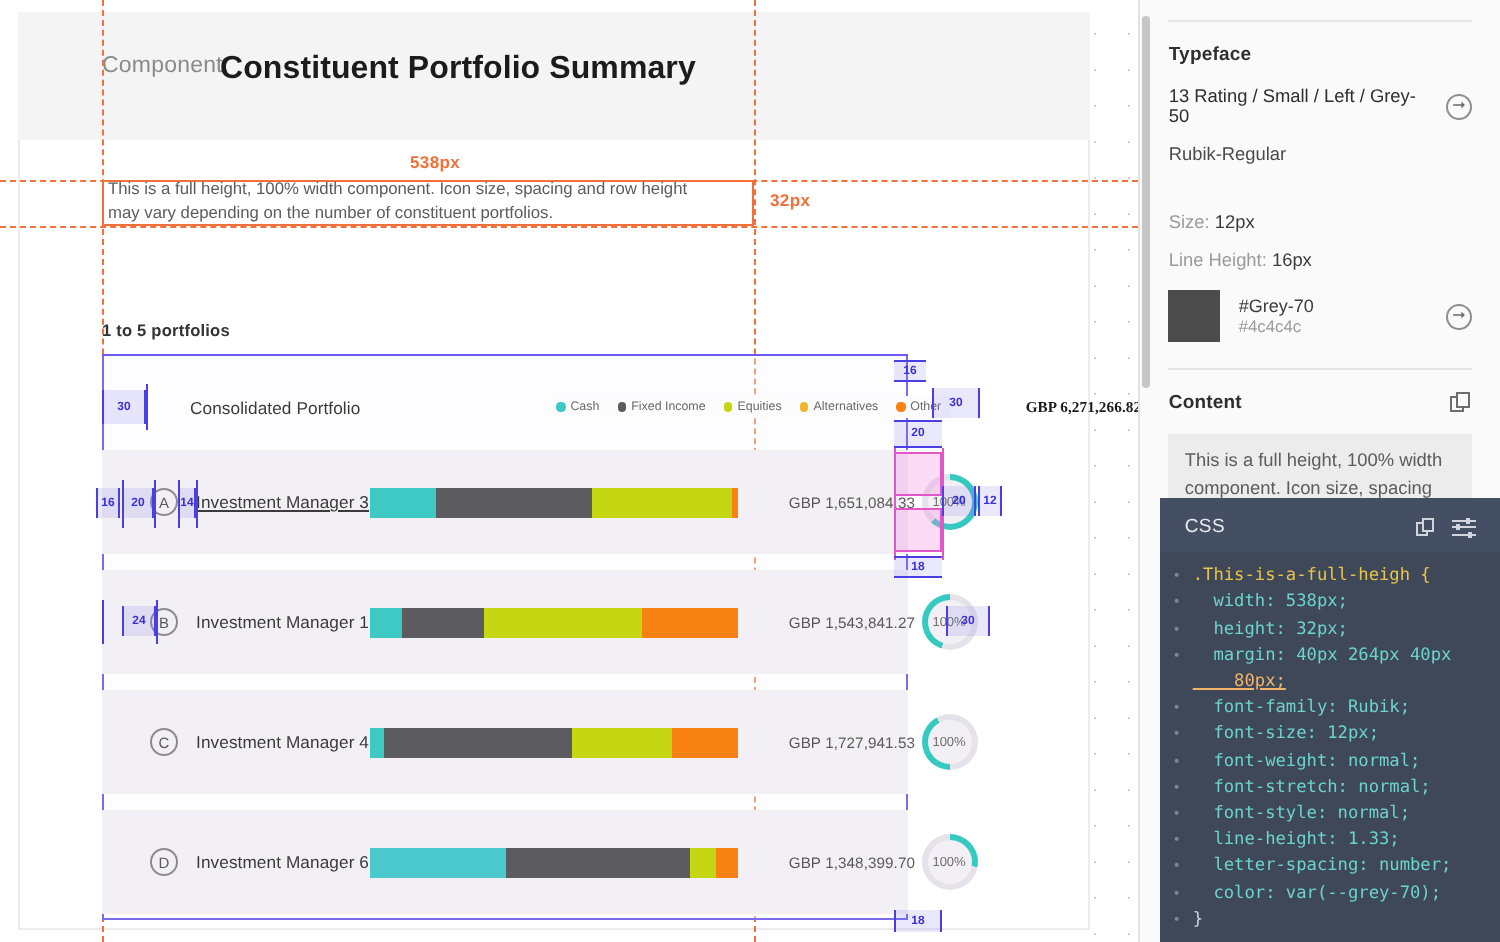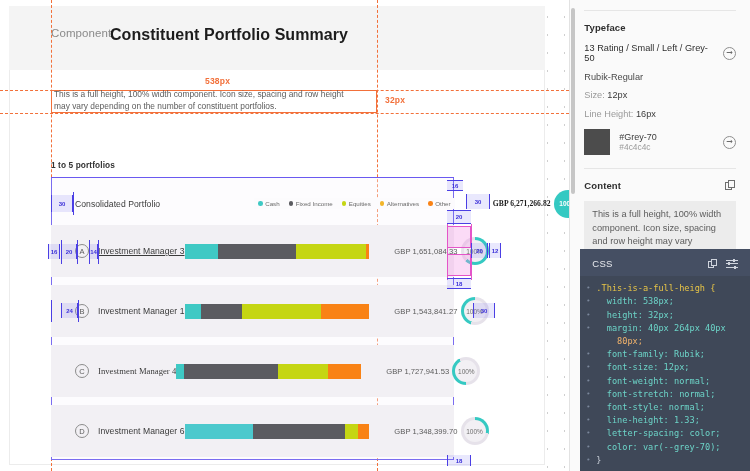--- a/index.html
+++ b/index.html
@@ -103,20 +103,21 @@
   .row-badge {
     width: 14px; height: 14px; border-radius: 50%;
     border: 1px solid #8c8c8c;
     display: flex; align-items: center; justify-content: center;
     font-size: 7.5px; color: #5a5a5a;
     flex: none;
   }
   .row-name {
     font-size: 8.6px; color: #3a3a3a; letter-spacing: .05px;
     white-space: nowrap;
+    margin-left: 20px;
   }
   .row-bar {
     display: flex; height: 15px; width: 185px; flex: none;
   }
   .row-bar span { display: block; height: 100%; }
   .row-value {
     font-size: 7.6px; color: #5a5a5a; text-align: right;
     width: 82px; flex: none; letter-spacing: .05px;
   }
   .row-value.bold { color: #1c1c1c; font-weight: bold; }
@@ -260,21 +261,21 @@
     font-size: 8.6px; line-height: 13.2px;
   }
   .css-line { display: flex; }
   .css-gutter {
     width: 16px; flex: none; text-align: center; color: #7b879c;
     font-size: 7px; line-height: 13.2px;
   }
   .css-code { white-space: pre; color: #e0e4ea; }
   .k-sel { color: #e8c547; }
   .k-prop { color: #6cd4c8; }
-  .k-num { color: #f2b36b; }
+  .k-num { color: #f2b36b; text-decoration: underline; }
   .k-punct { color: #cdd3dc; }
 </style>
 </head>
 <body>
 
 <div id="app">
 
   <div class="canvas">
     <div class="canvas-dots"></div>
     <div class="dotgrid"></div>
@@ -360,21 +361,21 @@
       </div>
       <div class="row-value" style="margin-left:6px;">GBP 1,543,841.27</div>
       <div class="donut" style="margin-left:3px;">
         <div class="ring" style="background:conic-gradient(#e6e2ea 0 55%, #35c9c2 55% 100%);"></div>
         <div class="hole">100%</div>
       </div>
     </div>
 
     <div class="row row-alt" style="left:51px; top:345px; height:52px; padding-left:24px;">
       <div class="row-badge">C</div>
-      <div class="row-name" style="margin-left:9px; width:116px;font-family:Liberation Serif, serif;">Investment Manager 4</div>
+      <div class="row-name" style="margin-left:9px; width:116px;">Investment Manager 4</div>
       <div class="row-bar">
         <span style="width:4%;background:#3fc9c4"></span>
         <span style="width:51%;background:#5b5b60"></span>
         <span style="width:27%;background:#c5d613"></span>
         <span style="width:0%;background:#f2b52a"></span>
         <span style="width:18%;background:#f98215"></span>
       </div>
       <div class="row-value" style="margin-left:6px;">GBP 1,727,941.53</div>
       <div class="donut" style="margin-left:3px;">
         <div class="ring" style="background:conic-gradient(#e6e2ea 0 50%, #35c9c2 50% 92%, #e6e2ea 92% 100%);"></div>
@@ -465,21 +466,21 @@
     <div class="insp-pad" style="padding-top:11px;">
       <div class="insp-section-title">Typeface</div>
 
       <div class="insp-row" style="margin-top:10px;">
         <div class="insp-strong">13 Rating / Small / Left / Grey-50</div>
         <div class="arrow-btn">➞</div>
       </div>
 
       <div class="insp-reg" style="margin-top:9px;">Rubik-Regular</div>
 
-      <div class="insp-muted" style="margin-top:8px;">
+      <div class="insp-muted" style="margin-top:24px;">
         <span>Size:</span>
         <b>12px</b>
       </div>
 
       <div class="insp-muted" style="margin-top:9px;">
         <span>Line Height:</span>
         <b>16px</b>
       </div>
 
       <div class="insp-row" style="margin-top:10px;">
@@ -565,21 +566,21 @@
         <div class="css-line">
           <div class="css-gutter">•</div>
           <div class="css-code"><span class="k-prop">  font-style: normal;</span></div>
         </div>
         <div class="css-line">
           <div class="css-gutter">•</div>
           <div class="css-code"><span class="k-prop">  line-height: 1.33;</span></div>
         </div>
         <div class="css-line">
           <div class="css-gutter">•</div>
-          <div class="css-code"><span class="k-prop">  letter-spacing: color;</span></div>
+          <div class="css-code"><span class="k-prop">  letter-spacing: number;</span></div>
         </div>
         <div class="css-line">
           <div class="css-gutter">•</div>
           <div class="css-code"><span class="k-prop">  color: var(--grey-70);</span></div>
         </div>
         <div class="css-line">
           <div class="css-gutter">•</div>
           <div class="css-code"><span class="k-punct">}</span></div>
         </div>
       </div>

